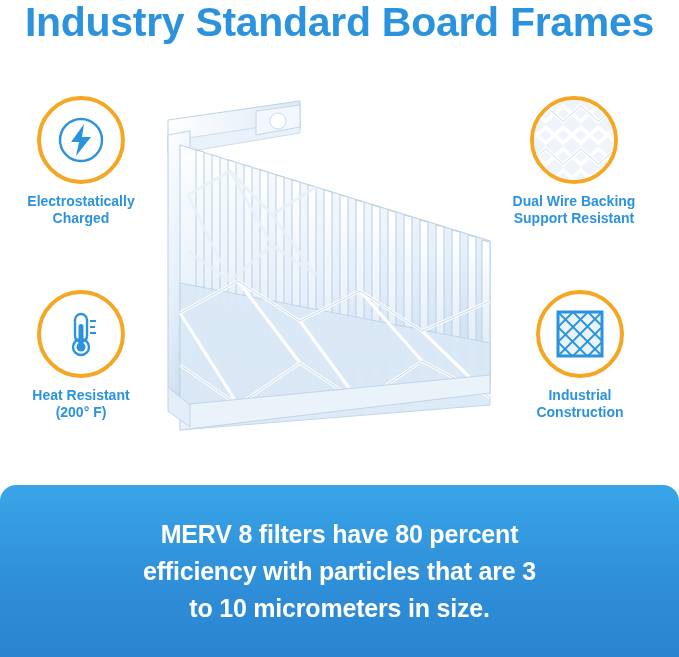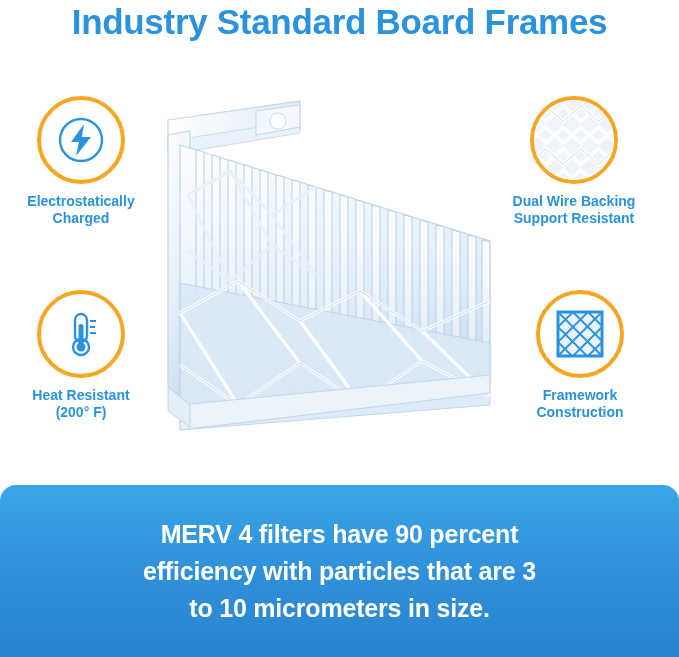--- a/index.html
+++ b/index.html
@@ -22,21 +22,21 @@
     box-sizing: border-box;
   }
 
   
   .title {
     position: absolute;
     top: 2px;
     left: 0;
     width: 679px;
     text-align: center;
-    font-size: 35px;
+    font-size: 41px;
     font-weight: bold;
     color: #2b93de;
     letter-spacing: -0.3px;
     line-height: 40px;
     white-space: nowrap;
   }
 
   
   .feature {
     position: absolute;
@@ -271,26 +271,26 @@
             <path d="M8,23 L37,52"></path>
               <path d="M8,8 L52,52"></path>
             <path d="M23,8 L52,37"></path>
               <path d="M38,8 L52,22"></path>
             <path d="M8,38 L22,52"></path>
           </g>
         </svg>
       </div>
     </div>
     <div class="feature-label">
-      <div>Framework</div>
+      <div>Industrial</div>
       <div>Construction</div>
     </div>
   </div>
 
   <div class="banner">
     <div class="banner-text">
-      <div>MERV 4 filters have 90 percent</div>
+      <div>MERV 8 filters have 80 percent</div>
       <div>efficiency with particles that are 3</div>
       <div>to 10 micrometers in size.</div>
     </div>
   </div>
 
 </div>
 
 </body></html>

